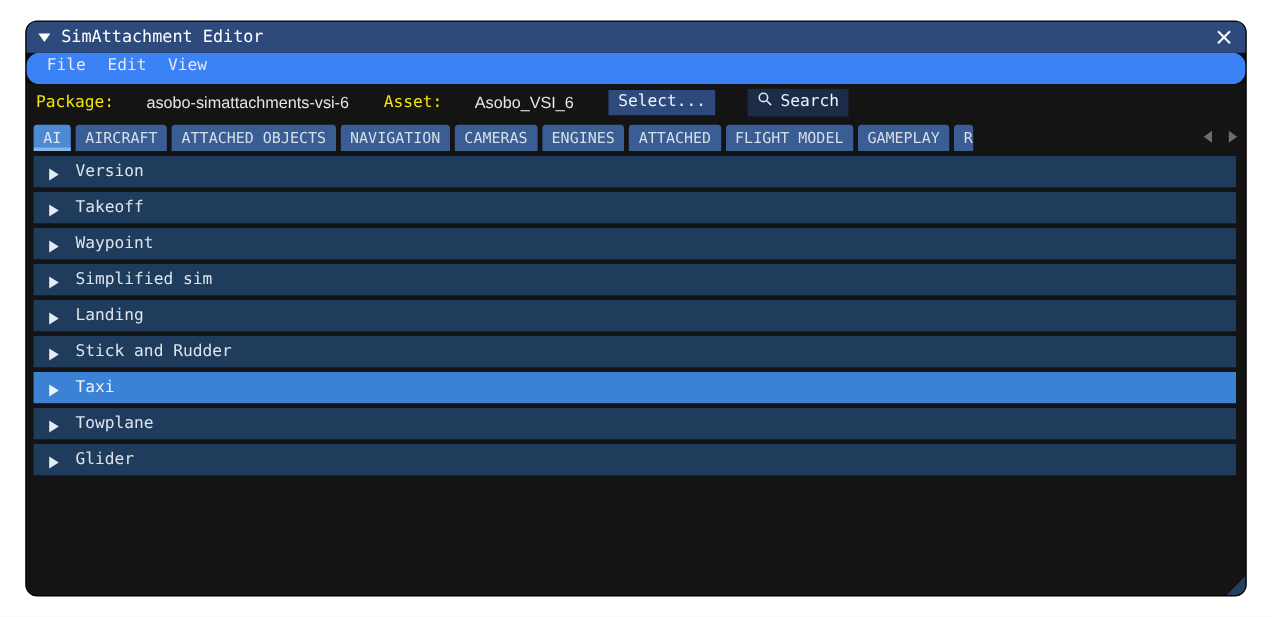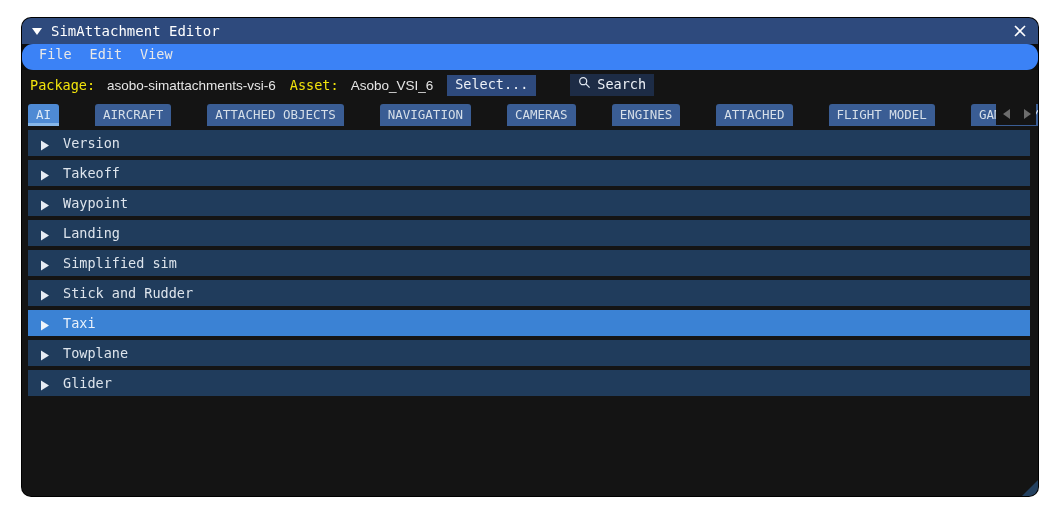--- a/index.html
+++ b/index.html
@@ -84,21 +84,21 @@
     font-family: "DejaVu Sans Mono", monospace;
   }
 
   
   .packagebar {
     height: 30px;
     background: #141414;
     display: flex;
     align-items: center;
     padding-left: 8px;
-    gap: 0;
+    gap: 15px;
   }
   .pkg-label {
     color: #f2e40c;
     font-size: 13.5px;
     white-space: nowrap;
     font-family: "DejaVu Sans Mono", monospace;
   }
   .pkg-value {
     color: #e5e5e5;
     font-size: 13.5px;
@@ -115,34 +115,33 @@
     line-height: 15px;
     font-family: "DejaVu Sans Mono", monospace;
   }
   .btn.dark {
     background: #1d2c46;
   }
   .search-btn {
     display: flex;
     align-items: center;
     gap: 6px;
-    margin-left: 34px;
+    margin-left: 12px;
   }
   .search-icon { flex: none; display: block; }
 
   
   .tabbar {
     height: 26px;
     background: #141414;
     display: flex;
     align-items: flex-end;
     padding-left: 6px;
     overflow: hidden;
     position: relative;
-    gap: 32px;
   }
   .tab {
     background: #3a5d94;
     color: #d6dfe9;
     font-size: 12.5px;
     height: 22px;
     line-height: 22px;
     padding: 0 8px;
     margin-right: 4px;
     border-radius: 3px 3px 0 0;
@@ -320,29 +319,29 @@
             </svg>
         </span>
         <span class="row-label">Waypoint</span>
       </div>
       <div class="row">
         <span class="row-arrow">
           <svg width="13" height="13" viewBox="0 0 13 13">
               <polygon points="3,1.5 3,11.5 11,6.5" fill="#e6ecf3"></polygon>
             </svg>
         </span>
+        <span class="row-label">Simplified sim</span>
+      </div>
+      <div class="row">
+        <span class="row-arrow">
+          <svg width="13" height="13" viewBox="0 0 13 13">
+              <polygon points="3,1.5 3,11.5 11,6.5" fill="#e6ecf3"></polygon>
+            </svg>
+        </span>
         <span class="row-label">Landing</span>
-      </div>
-      <div class="row">
-        <span class="row-arrow">
-          <svg width="13" height="13" viewBox="0 0 13 13">
-              <polygon points="3,1.5 3,11.5 11,6.5" fill="#e6ecf3"></polygon>
-            </svg>
-        </span>
-        <span class="row-label">Simplified sim</span>
       </div>
       <div class="row">
         <span class="row-arrow">
           <svg width="13" height="13" viewBox="0 0 13 13">
               <polygon points="3,1.5 3,11.5 11,6.5" fill="#e6ecf3"></polygon>
             </svg>
         </span>
         <span class="row-label">Stick and Rudder</span>
       </div>
       <div class="row selected">

